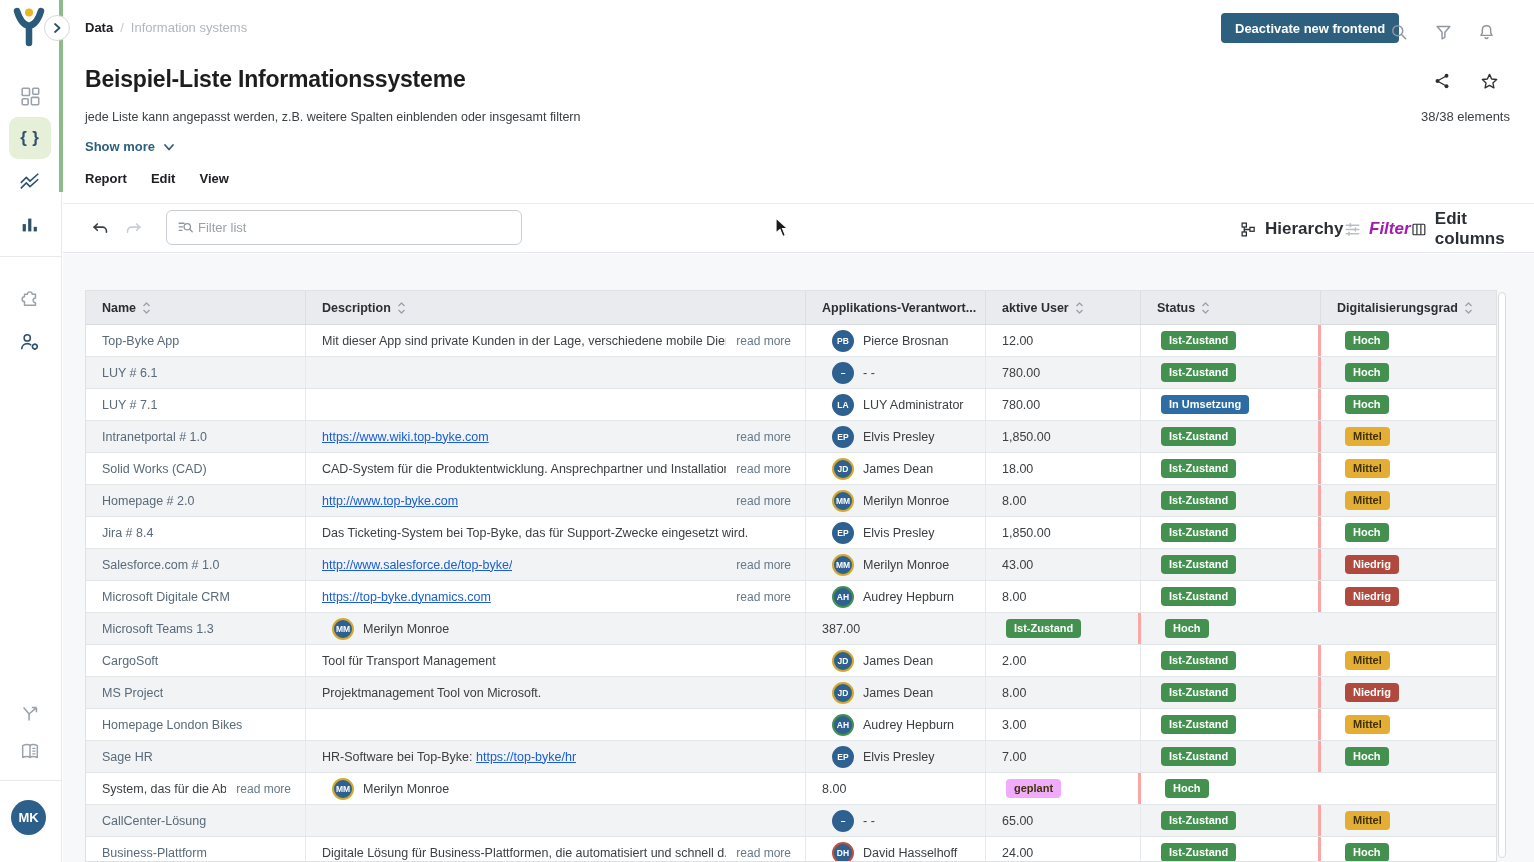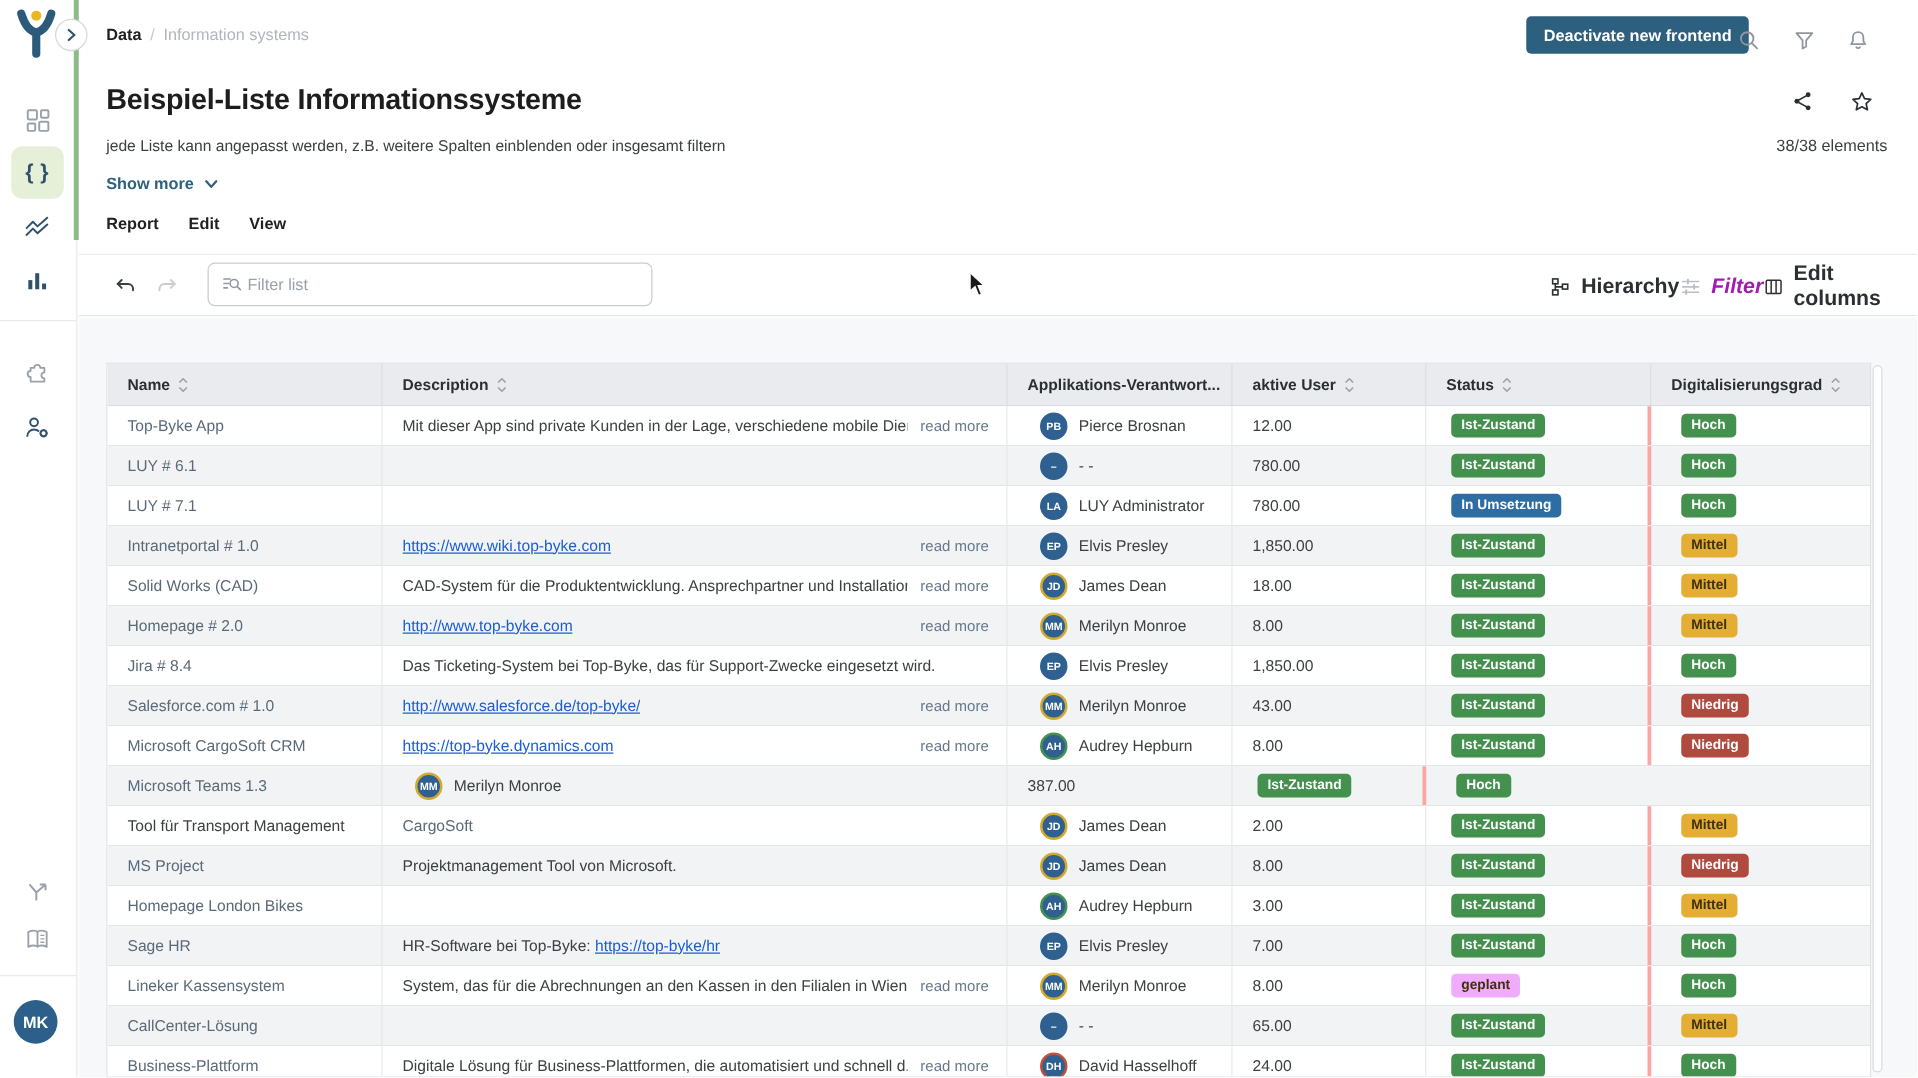--- a/index.html
+++ b/index.html
@@ -455,21 +455,21 @@
           </div>
           <div class="cell users-cell">43.00</div>
           <div class="cell status-cell">
             <span class="badge" style="background: rgb(68, 145, 79); color: rgb(255, 255, 255);">Ist-Zustand</span>
           </div>
           <div class="cell grad-cell">
             <span class="badge" style="background: rgb(176, 74, 63); color: rgb(255, 255, 255);">Niedrig</span>
           </div>
         </div>
         <div class="trow">
-          <div class="cell name-cell">Microsoft CargoSoft CRM</div>
+          <div class="cell name-cell">Microsoft Digitale CRM</div>
           <div class="cell desc-cell">
             <span class="desc-text"><a class="desc-link" href="#">https://top-byke.dynamics.com</a></span>
             <span class="read-more">read more</span>
           </div>
           <div class="cell owner-cell">
             <div class="avatar" style="border-color: rgb(68, 145, 79);">AH</div>
             <span>Audrey Hepburn</span>
           </div>
           <div class="cell users-cell">8.00</div>
           <div class="cell status-cell">
@@ -487,24 +487,24 @@
           </div>
           <div class="cell users-cell">387.00</div>
           <div class="cell status-cell">
             <span class="badge" style="background: rgb(68, 145, 79); color: rgb(255, 255, 255);">Ist-Zustand</span>
           </div>
           <div class="cell grad-cell">
             <span class="badge" style="background: rgb(68, 145, 79); color: rgb(255, 255, 255);">Hoch</span>
           </div>
         </div>
         <div class="trow">
+          <div class="cell name-cell">CargoSoft</div>
           <div class="cell desc-cell">
             <span class="desc-text">Tool für Transport Management</span>
           </div>
-          <div class="cell name-cell">CargoSoft</div>
           <div class="cell owner-cell">
             <div class="avatar" style="border-color: rgb(212, 169, 44);">JD</div>
             <span>James Dean</span>
           </div>
           <div class="cell users-cell">2.00</div>
           <div class="cell status-cell">
             <span class="badge" style="background: rgb(68, 145, 79); color: rgb(255, 255, 255);">Ist-Zustand</span>
           </div>
           <div class="cell grad-cell">
             <span class="badge" style="background: rgb(228, 174, 52); color: rgb(62, 50, 5);">Mittel</span>
@@ -555,21 +555,20 @@
           </div>
           <div class="cell users-cell">7.00</div>
           <div class="cell status-cell">
             <span class="badge" style="background: rgb(68, 145, 79); color: rgb(255, 255, 255);">Ist-Zustand</span>
           </div>
           <div class="cell grad-cell">
             <span class="badge" style="background: rgb(68, 145, 79); color: rgb(255, 255, 255);">Hoch</span>
           </div>
         </div>
         <div class="trow">
-          <div class="cell name-cell">Lineker Kassensystem</div>
           <div class="cell desc-cell">
             <span class="desc-text">System, das für die Abrechnungen an den Kassen in den Filialen in Wien und A...</span>
             <span class="read-more">read more</span>
           </div>
           <div class="cell owner-cell">
             <div class="avatar" style="border-color: rgb(212, 169, 44);">MM</div>
             <span>Merilyn Monroe</span>
           </div>
           <div class="cell users-cell">8.00</div>
           <div class="cell status-cell">

